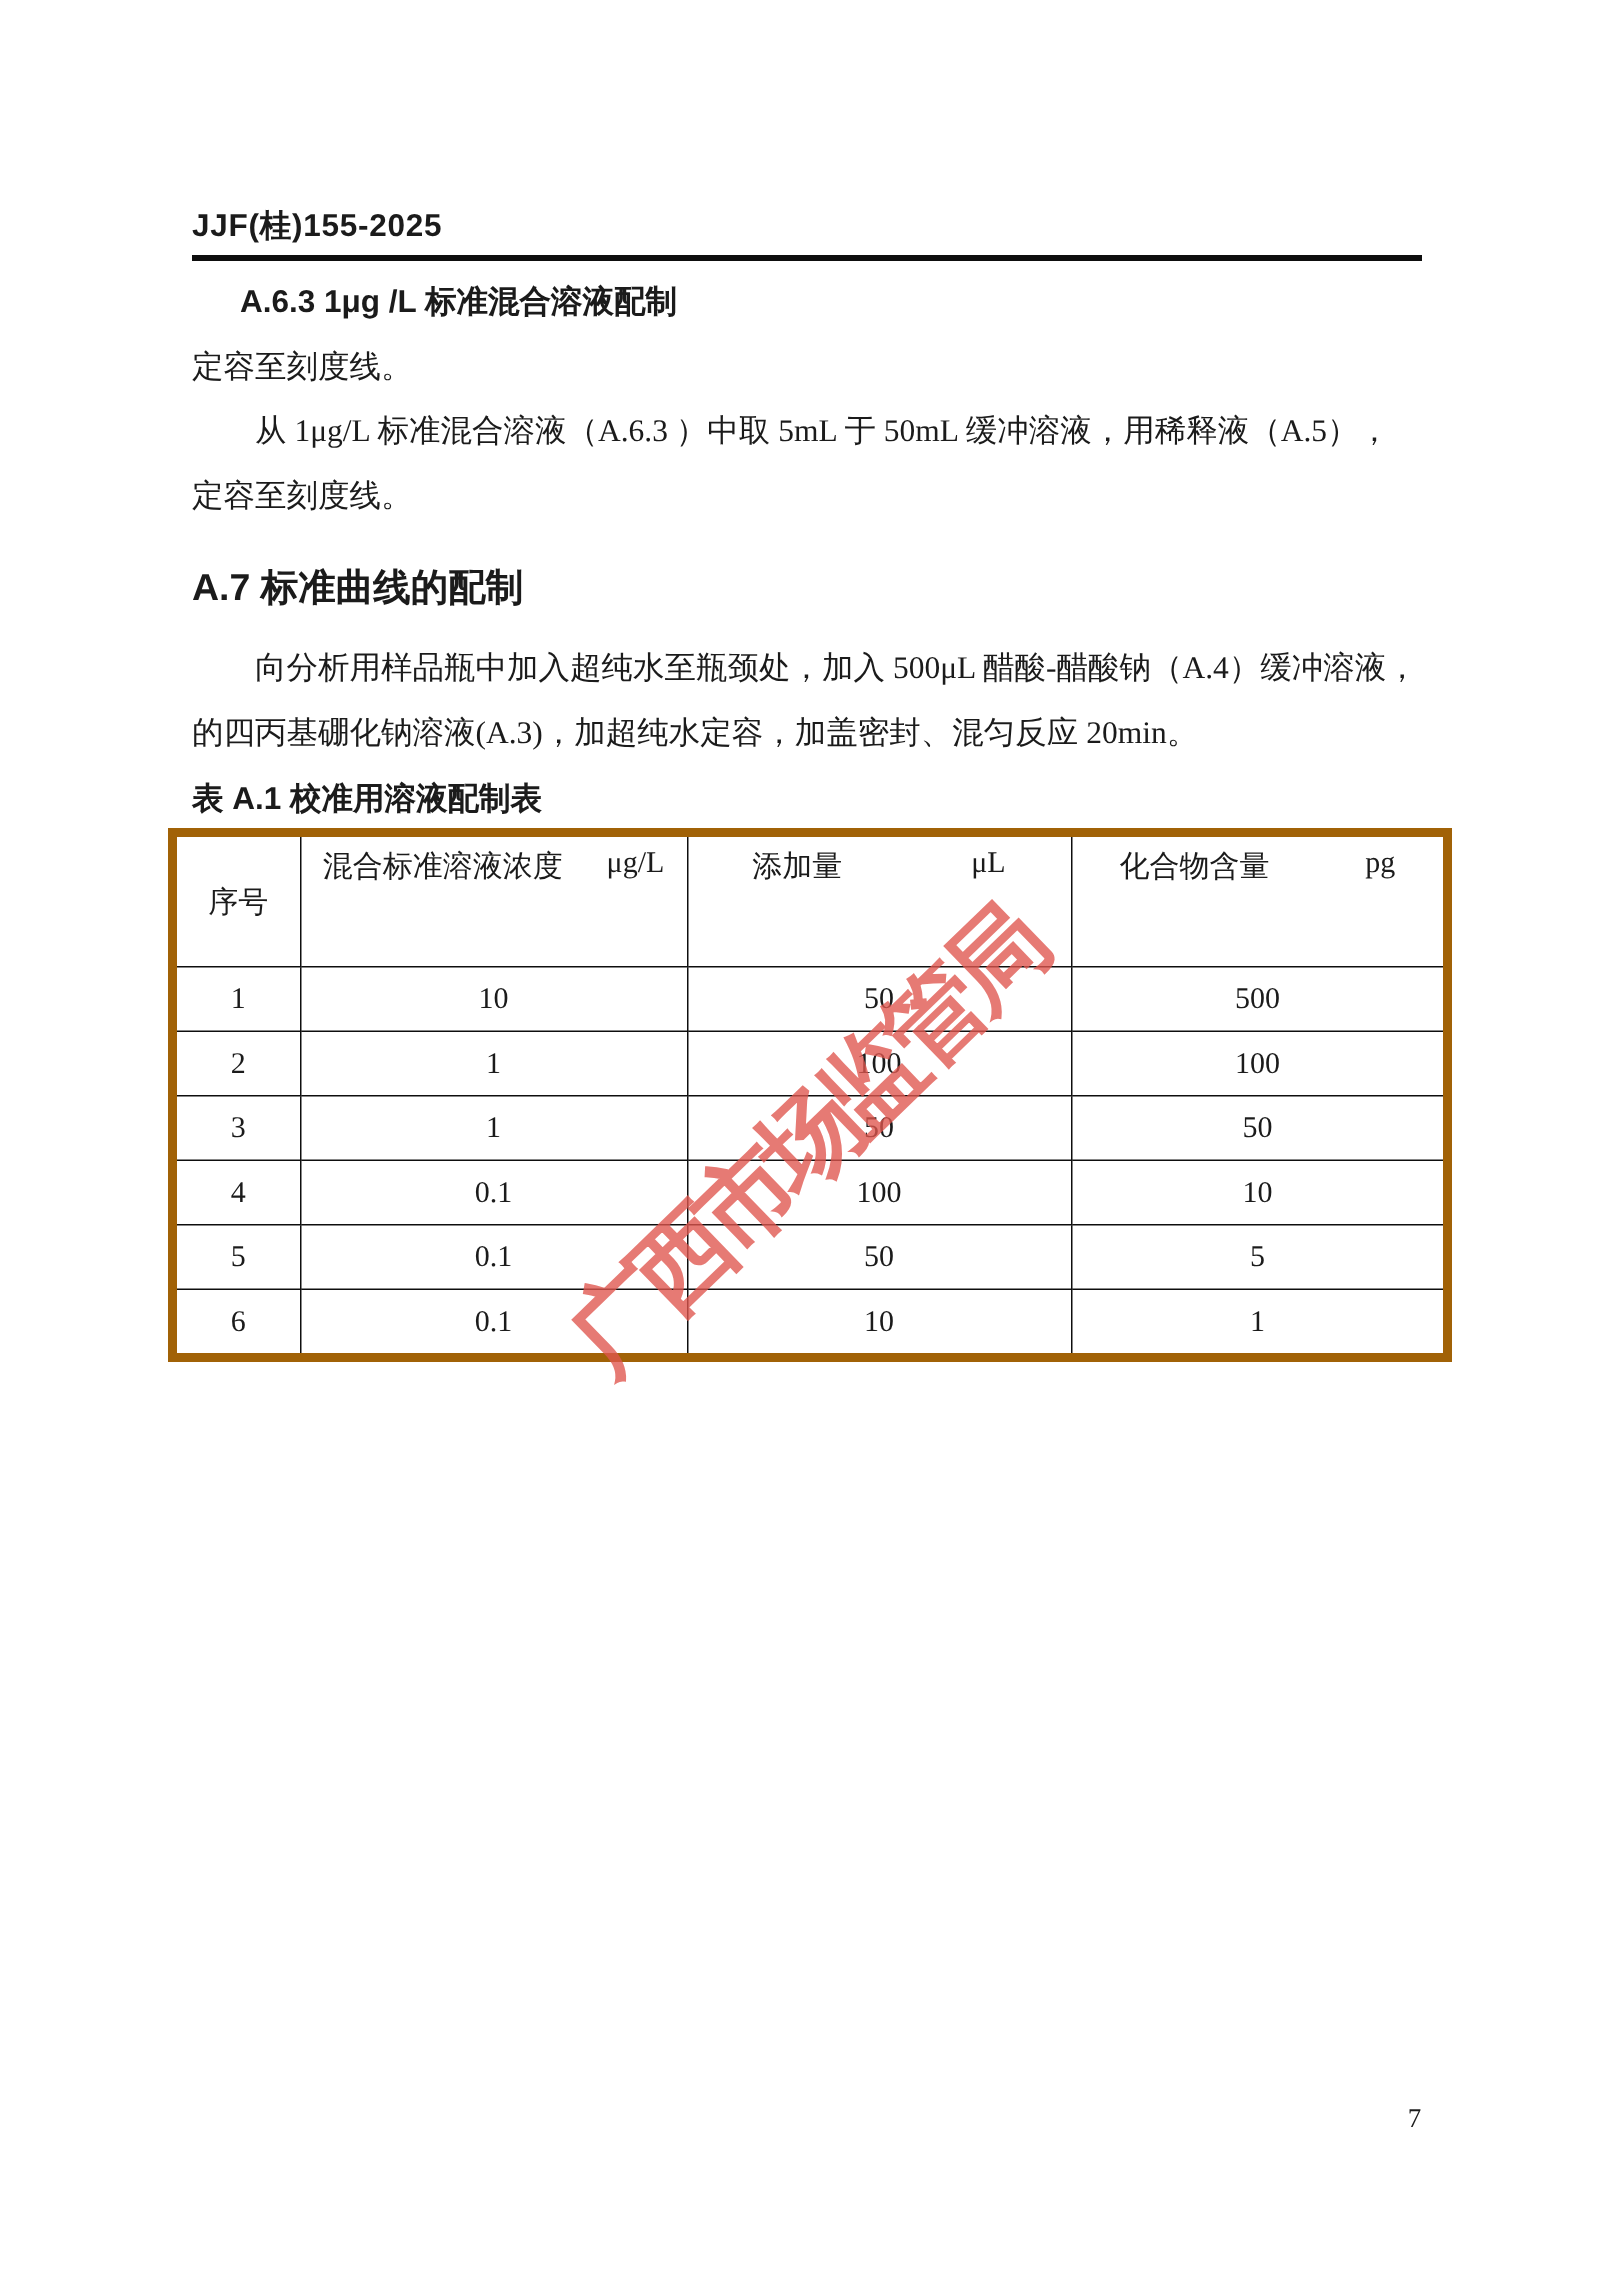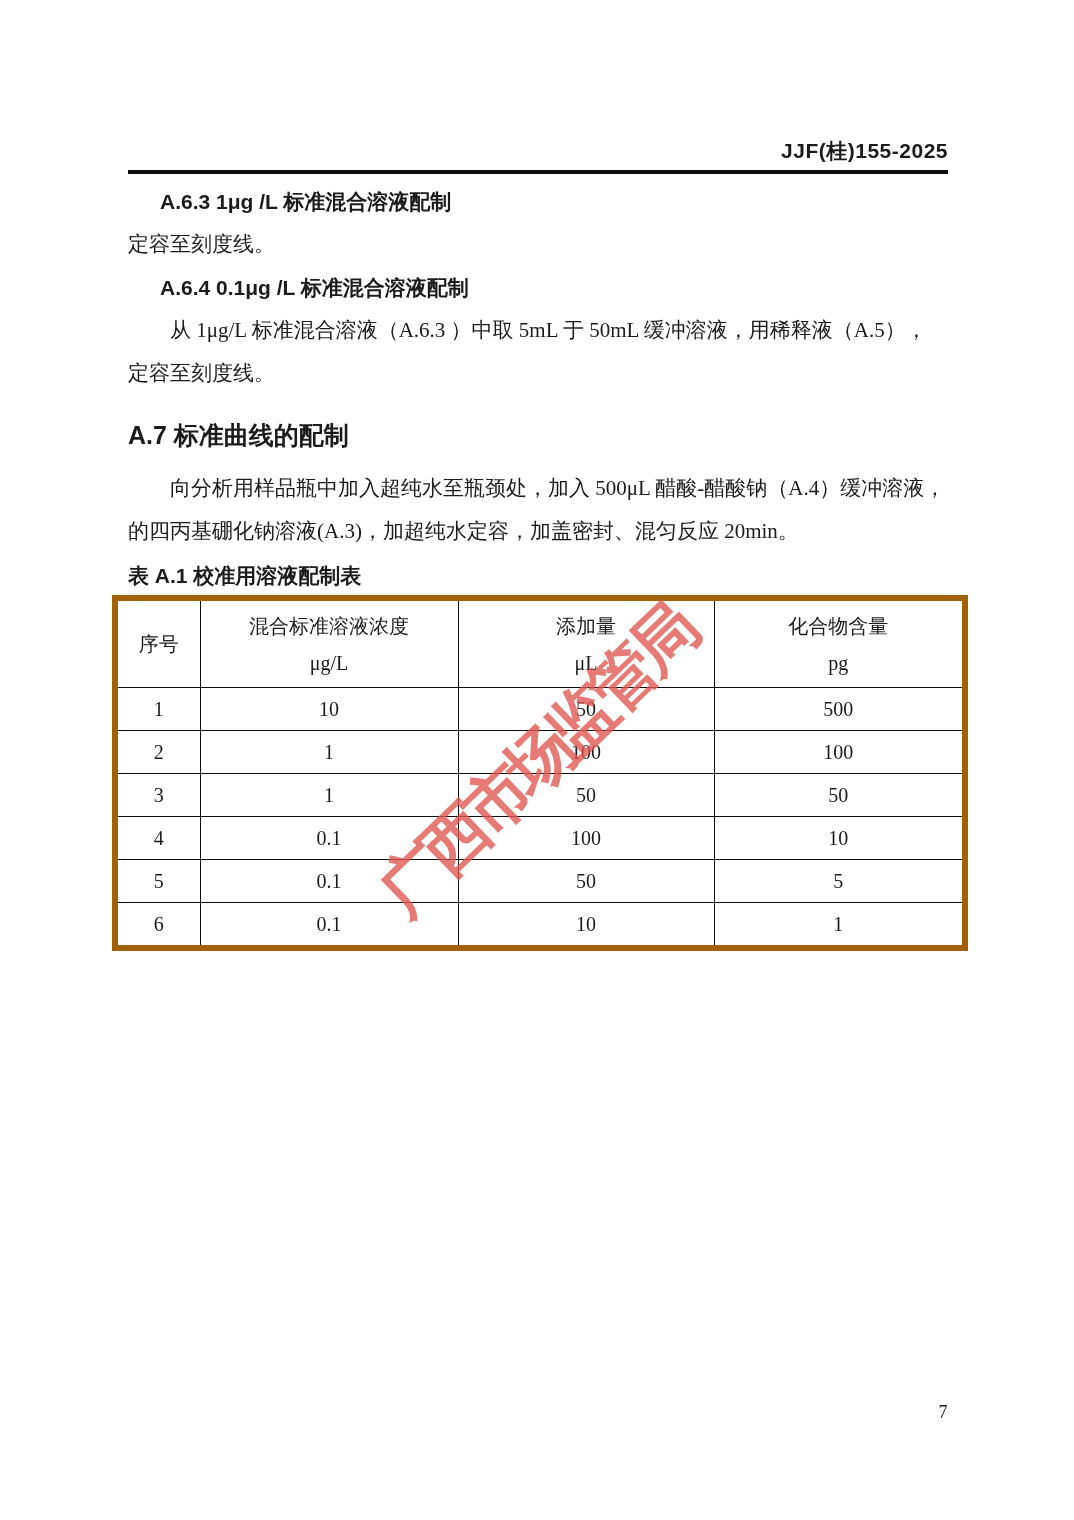--- a/index.html
+++ b/index.html
@@ -13,21 +13,21 @@
     overflow: hidden;
   }
   .content {
     position: absolute;
     left: 128px;
     top: 0;
     width: 820px;
   }
   .doc-header {
     margin-top: 138px;
-    text-align: right;
+    text-align: left;
     font-family: "Liberation Sans", "DejaVu Sans", sans-serif;
     font-size: 21px;
     font-weight: bold;
     letter-spacing: 0.5px;
     line-height: 26px;
     padding-bottom: 6px;
     border-bottom: 4px solid #0e0e0e;
   }
   .h2 {
     font-family: "Liberation Sans", "DejaVu Sans", sans-serif;
@@ -71,21 +71,21 @@
     border: 1.5px solid #0e0e0e;
     text-align: center;
     vertical-align: middle;
     font-weight: normal;
     padding: 0;
   }
   table.data { border: 6px solid #a16207; }
   th.hdr { height: 86px; }
   th.hdr .hdr-inner {
     display: flex;
-    flex-direction: column;
+    flex-direction: row;
     justify-content: space-around;
     height: 74px;
     padding: 6px 0;
   }
   td.cell { height: 42px; }
   .col-seq { width: 85px; }
   .col-conc { width: 258px; }
   .col-add { width: 256px; }
   .col-comp { width: 251px; }
   .watermark {
@@ -120,21 +120,20 @@
 
   <div class="watermark" style="color: rgb(224, 86, 78);">广西市场监管局</div>
 
   <div class="content">
 
     <div class="doc-header">JJF(桂)155-2025</div>
 
     <div class="h2">A.6.3  1μg /L 标准混合溶液配制</div>
     <div class="pline">定容至刻度线。</div>
 
-    <div class="h2" style="margin-top:0;">A.6.4  0.1μg /L 标准混合溶液配制</div>
     <div class="pline indent">从 1μg/L 标准混合溶液（A.6.3 ）中取 5mL 于 50mL 缓冲溶液，用稀释液（A.5），</div>
     <div class="pline">定容至刻度线。</div>
 
     <div class="h1">A.7  标准曲线的配制</div>
     <div class="pline indent after-h1">向分析用样品瓶中加入超纯水至瓶颈处，加入 500μL 醋酸-醋酸钠（A.4）缓冲溶液，</div>
     <div class="pline">的四丙基硼化钠溶液(A.3)，加超纯水定容，加盖密封、混匀反应 20min。</div>
 
     <div class="tbl-caption">表 A.1  校准用溶液配制表</div>
 
     <table class="data">

